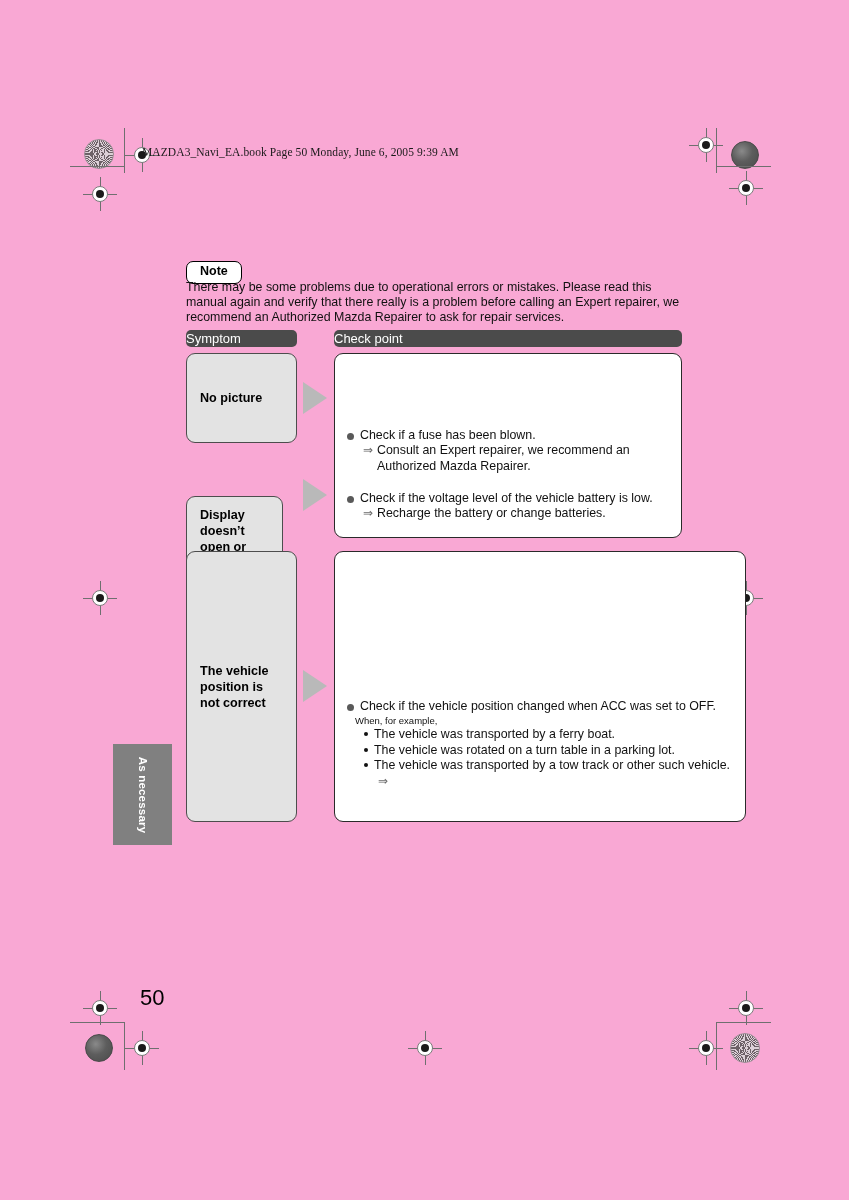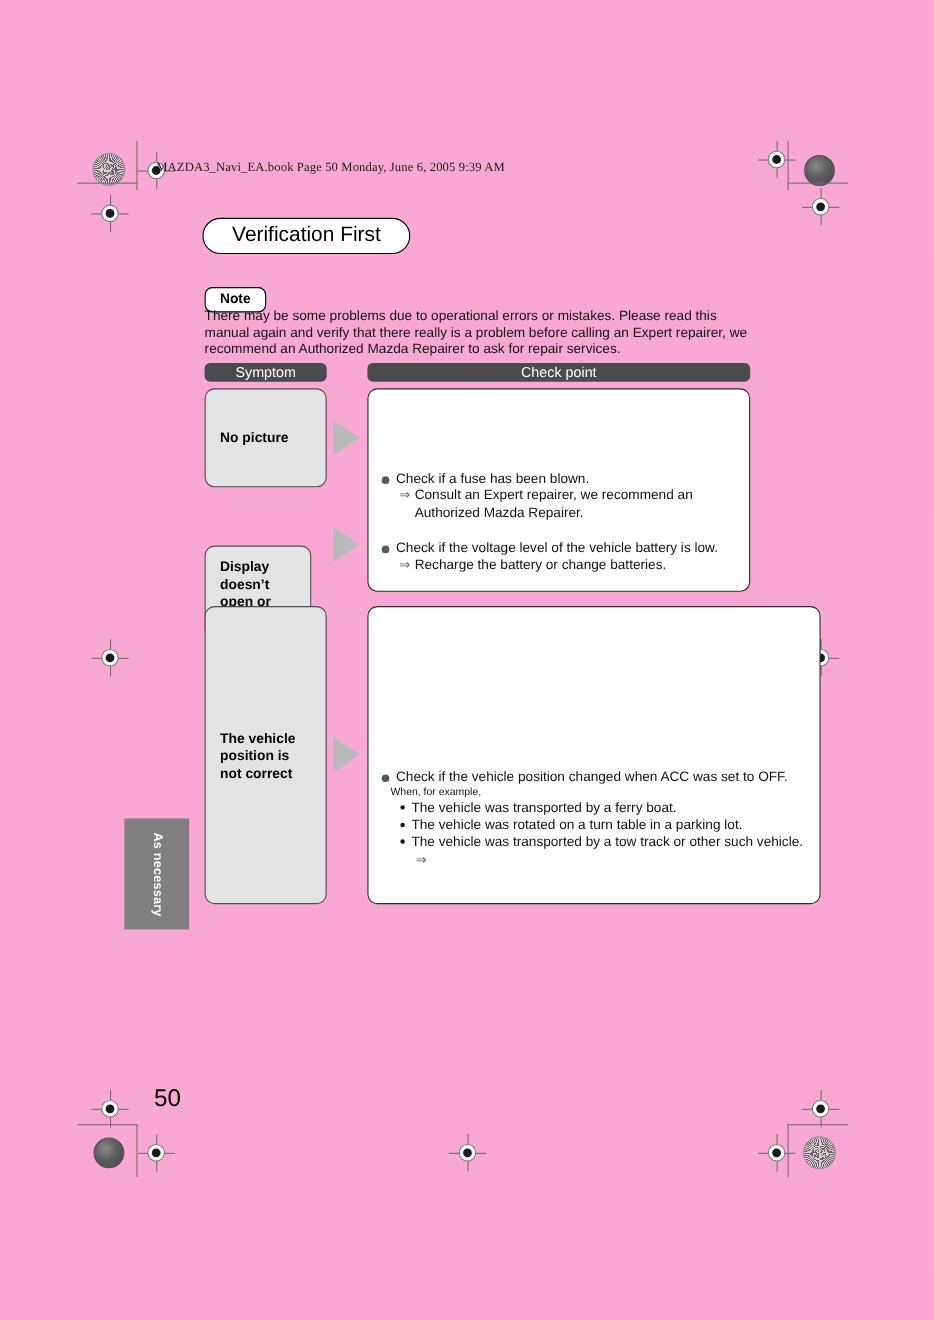--- a/index.html
+++ b/index.html
@@ -139,21 +139,20 @@
     color: #111;
   }
 
   
   .hdr {
     position: absolute;
     background: #4b4b4b;
     color: #ffffff;
     border-radius: 5px;
     font-size: 13px;
-    text-align: center;
     line-height: 17px;
     height: 17px;
   }
   .hdr-symptom { left: 186px; top: 330px; width: 111px; }
   .hdr-check   { left: 334px; top: 330px; width: 348px; }
 
   
   .sym-box {
     position: absolute;
     background: #e3e3e3;
@@ -369,21 +368,20 @@
   <div class="trim-line" style="left:70px; top:166px; width:55px; height:1px;"></div>
   <div class="trim-line" style="left:716px; top:166px; width:55px; height:1px;"></div>
   <div class="trim-line" style="left:124px; top:1022px; width:1px; height:48px;"></div>
   <div class="trim-line" style="left:716px; top:1022px; width:1px; height:48px;"></div>
   <div class="trim-line" style="left:70px; top:1022px; width:55px; height:1px;"></div>
   <div class="trim-line" style="left:716px; top:1022px; width:55px; height:1px;"></div>
 
   <div class="file-line">MAZDA3_Navi_EA.book  Page 50  Monday, June 6, 2005  9:39 AM</div>
 
   <div class="title-row">
-    <div class="pill">Verification First</div>
   </div>
 
   <div class="note-badge">Note</div>
   <div class="note-text">There may be some problems due to operational errors or mistakes. Please read this manual again and verify that there really is a problem before calling an Expert repairer, we recommend an Authorized Mazda Repairer to ask for repair services.</div>
 
   <div class="hdr hdr-symptom">Symptom</div>
   <div class="hdr hdr-check">Check point</div>
 
   <div class="sym-box sym-1">
     <div class="label">No picture</div>

